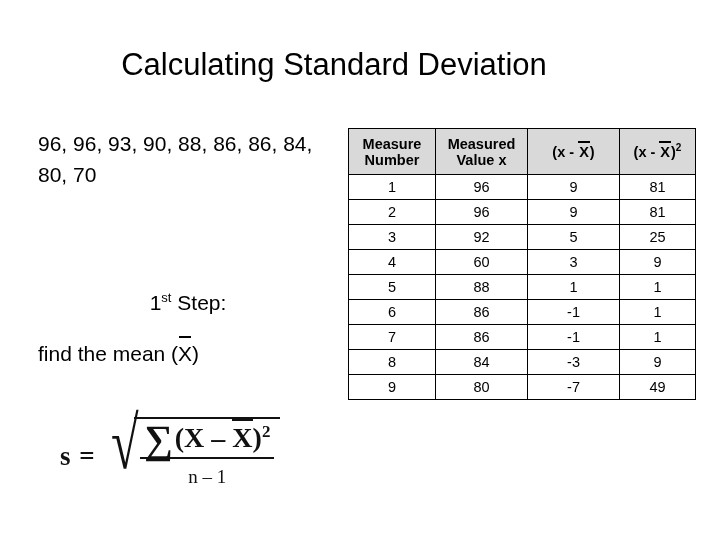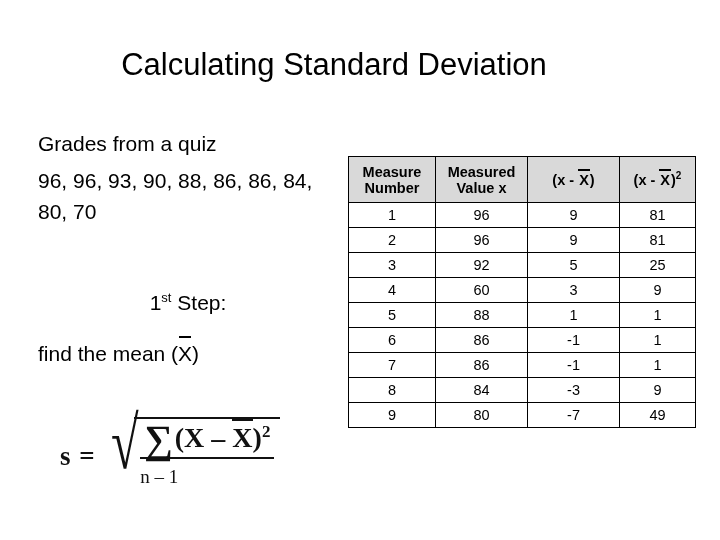--- a/index.html
+++ b/index.html
@@ -102,21 +102,21 @@
     line-height: 56px;
     font-weight: 500;
     transform: scaleX(0.68);
     transform-origin: right bottom;
     margin-right: -4px;
     padding-top: 10px;
   }
   #formula .radicand {
     border-top: 2.5px solid #111;
     padding: 2px 6px 0 6px;
-    text-align: left;
+    text-align: center;
     margin-top: 12px;
   }
   #formula .numer {
     font-size: 28px;
     line-height: 34px;
     white-space: nowrap;
     border-bottom: 2.5px solid #111;
     padding: 0 4px 2px 4px;
     font-weight: 600;
   }
@@ -150,21 +150,21 @@
     right: 0%;
     top: -2px;
     height: 2.5px;
     background: #111;
   }
 
   
   #calc-table {
     position: absolute;
     left: 348px;
-    top: 156px;
+    top: 128px;
     border-collapse: collapse;
     table-layout: fixed;
     background: #ffffff;
   }
   #calc-table td, #calc-table th {
     border: 1.6px solid #000000;
     font-family: "Liberation Sans", sans-serif;
     font-size: 14.5px;
     text-align: center;
     vertical-align: middle;
@@ -206,21 +206,20 @@
     height: 2.2px;
     background: #000;
   }
 </style>
 </head>
 <body>
 
 <div id="slide-title">Calculating Standard Deviation</div>
 
 <div id="left-body">
-  <div class="body-line" id="grades-heading">Grades from a quiz</div>
   <div class="body-line wrap" id="grades-values">96,  96, 93, 90, 88, 86, 86, 84, 80, 70</div>
 </div>
 
 <div id="step-block">
   <div class="body-line" id="step-label"><span>1</span><sup class="ordinal">st</sup><span> Step:</span></div>
   <div class="body-line" id="step-instruction"><span>find the mean (</span><span class="overbar">X</span><span>)</span></div>
 </div>
 
 <div id="formula">
   <span class="lhs">s =</span>

